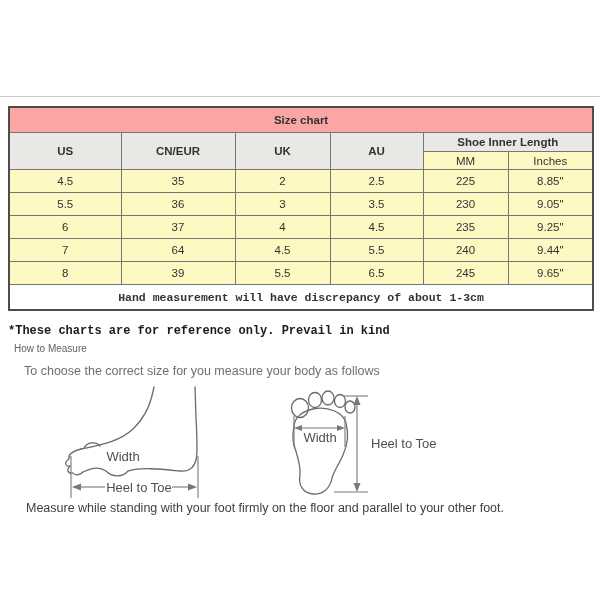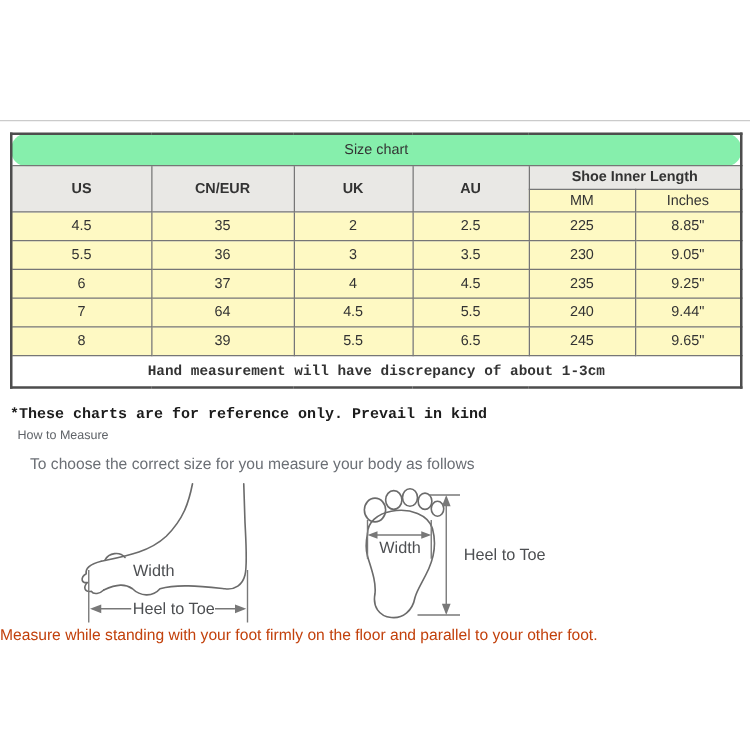--- a/index.html
+++ b/index.html
@@ -14,21 +14,21 @@
   table.size-chart{
     position:absolute;left:8px;top:106px;width:584px;
     border-collapse:collapse;table-layout:fixed;
     border:2px solid #4d4d4d;
   }
   table.size-chart td{
     border:1px solid #767676;
     text-align:center;vertical-align:middle;
     font-size:11.5px;color:#333;padding:0;
   }
-  td.chart-title{height:24px;font-weight:normal;font-size:14px;color:#111;background:#86efac;border-radius:12px;}
+  td.chart-title{height:24px;font-weight:bold;font-size:14px;color:#111;background:#fca5a5;}
   td.col-head{background:#e9e8e5;font-weight:bold;font-size:12.5px;color:#222;}
   td.sub-head{background:#fef9c3;font-size:11.5px;color:#333;}
   tr.data-row td{height:22px;background:#fef9c3;}
   td.note-cell{
     height:24px;background:#ffffff;
     font-family:"Liberation Mono", monospace;font-weight:bold;
     font-size:12px;color:#1c1c1c;border-radius:12px;
   }
   .ref-note{
     position:absolute;left:8px;top:324px;width:560px;
@@ -39,21 +39,21 @@
     position:absolute;left:14px;top:343px;
     font-size:10px;color:#5f6368;
   }
   .htm-subtitle{
     position:absolute;left:24px;top:364px;
     font-size:12.5px;color:#6b6f75;
   }
   .diagram-svg{position:absolute;left:0;top:380px;}
   .measure-caption{
     position:absolute;left:0;top:501px;width:504px;
-    text-align:left;font-size:12.5px;color:#c2410c;
+    text-align:right;font-size:12.5px;color:#404040;
   }
   svg .outline{fill:none;stroke:#6b6b6b;stroke-width:1.3;stroke-linecap:round;stroke-linejoin:round;}
   svg .dim{fill:none;stroke:#787878;stroke-width:1.1;}
   svg .arrowhead{fill:#787878;stroke:none;}
   svg text{font-family:"Liberation Sans", sans-serif;font-size:13px;fill:#4d4f52;}
 </style>
 </head>
 <body>
 
 <div class="top-divider"></div>

